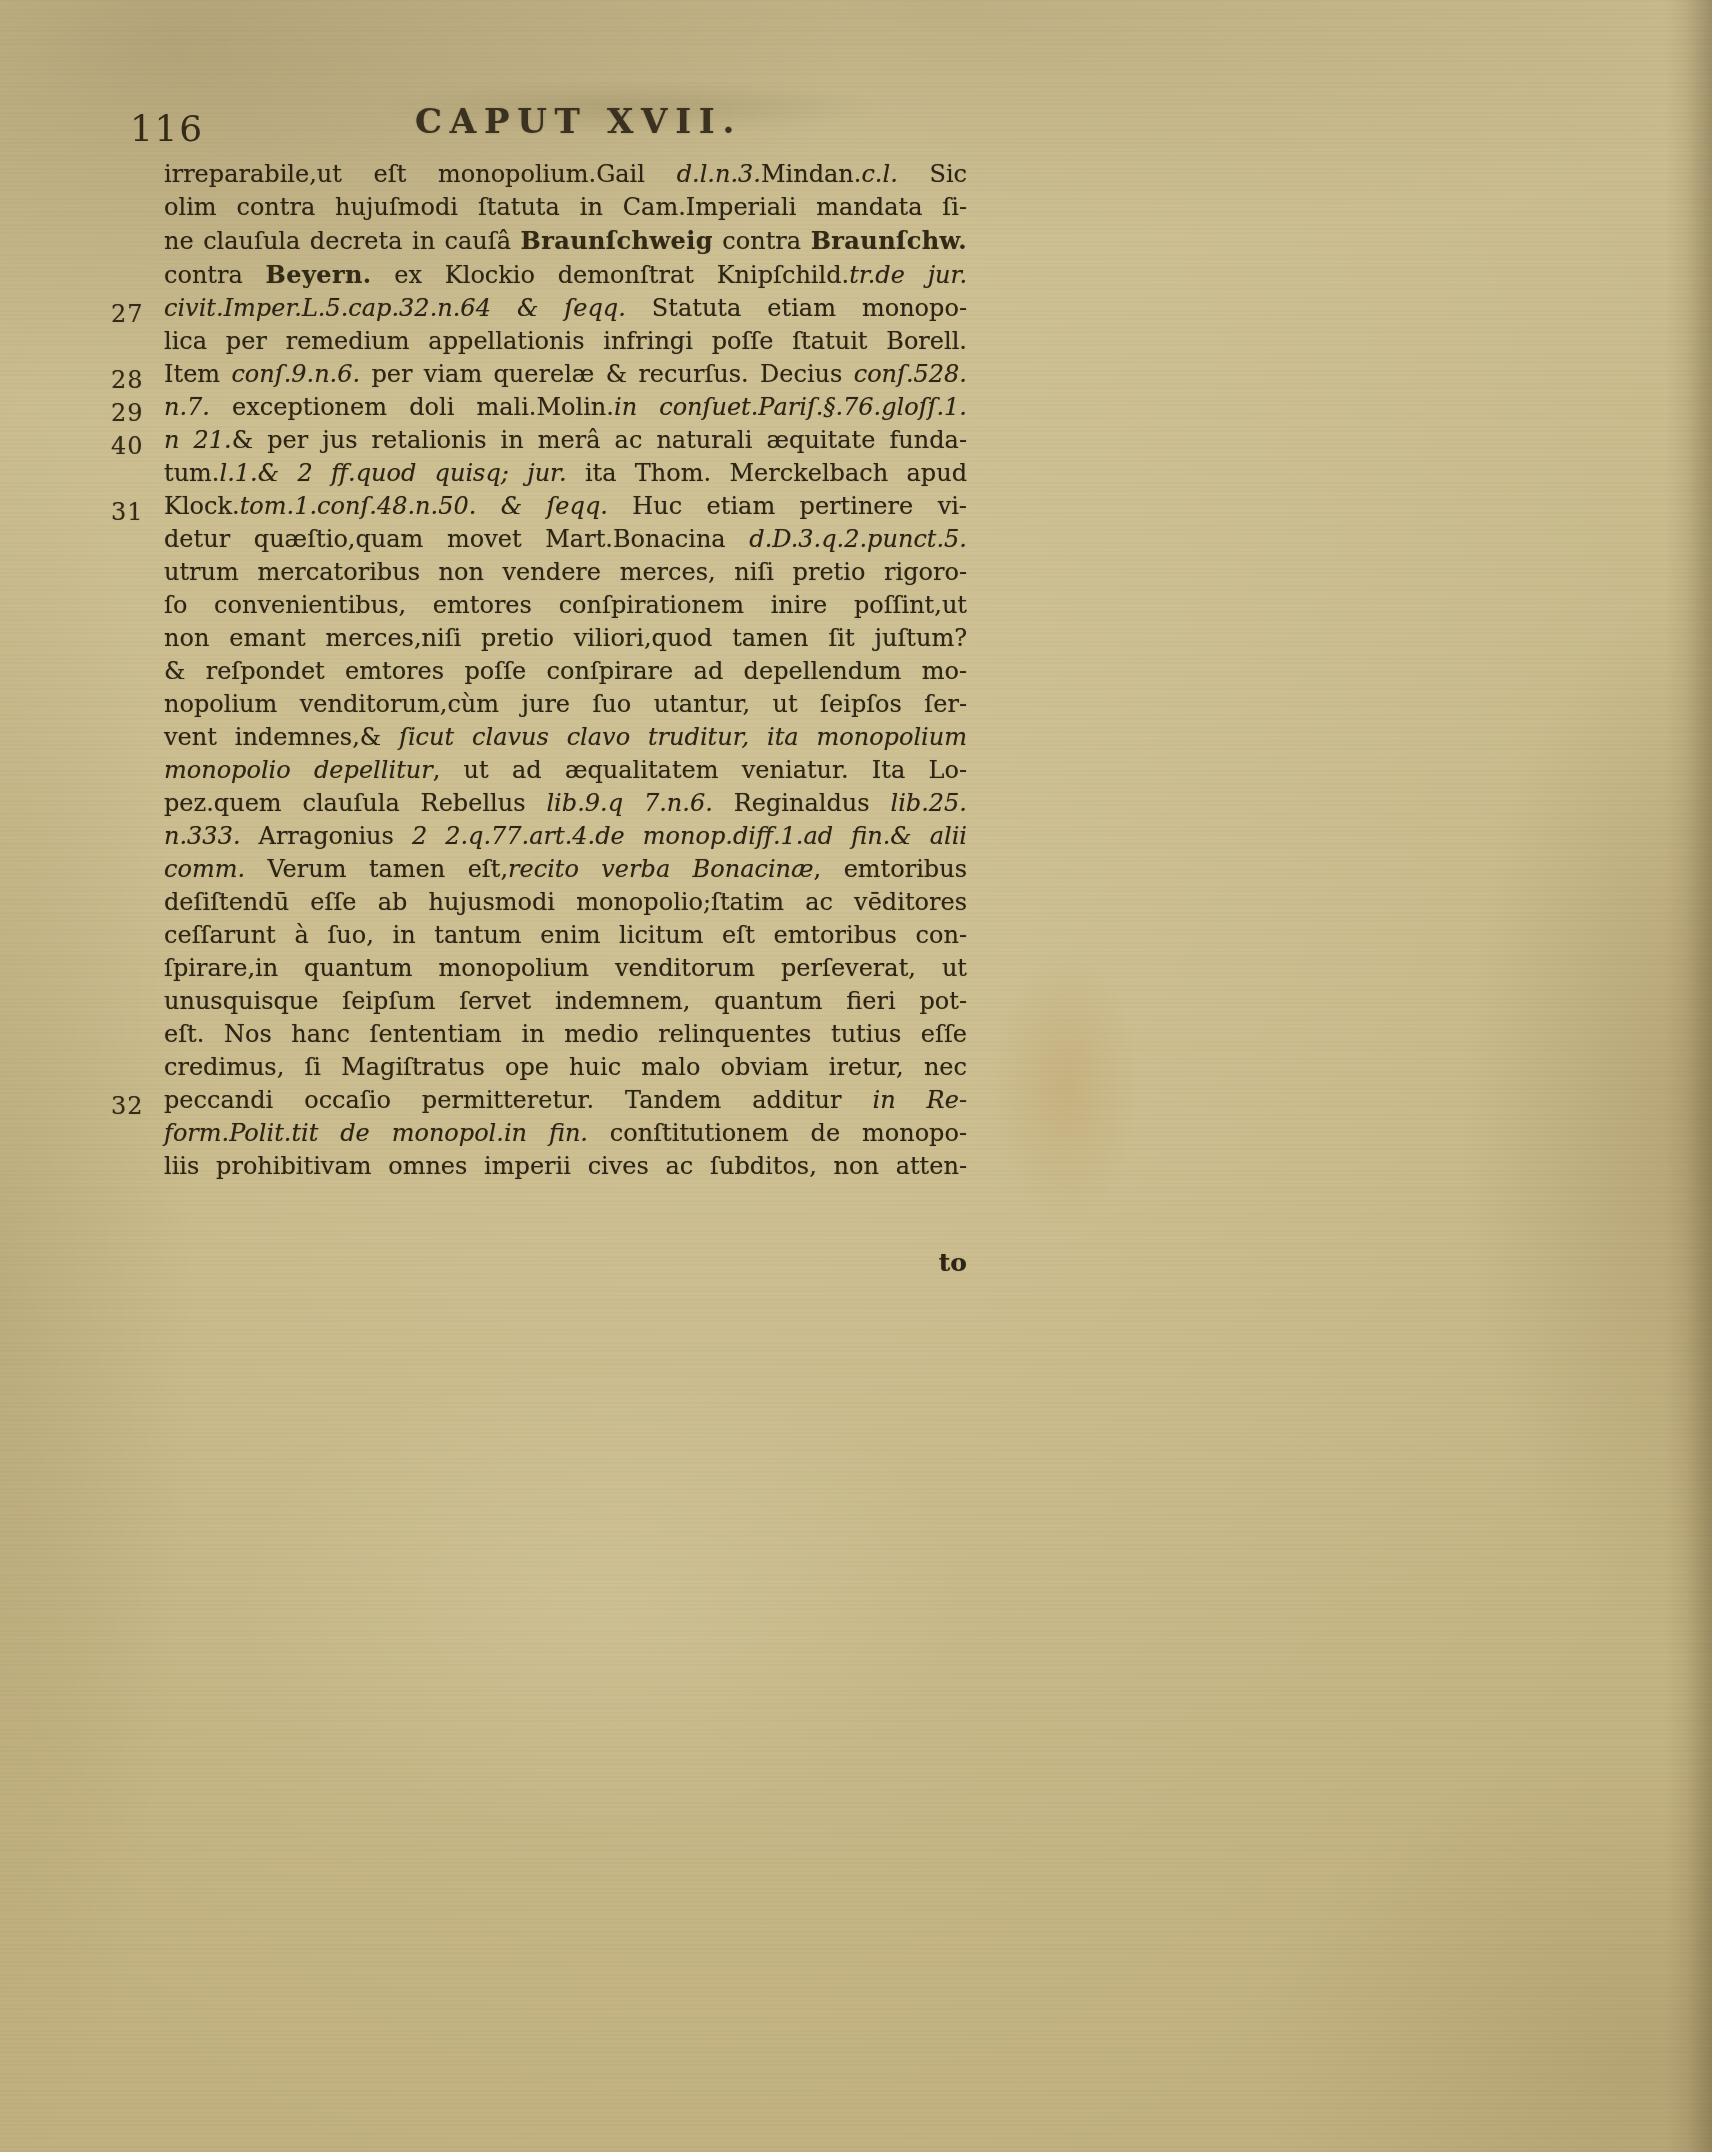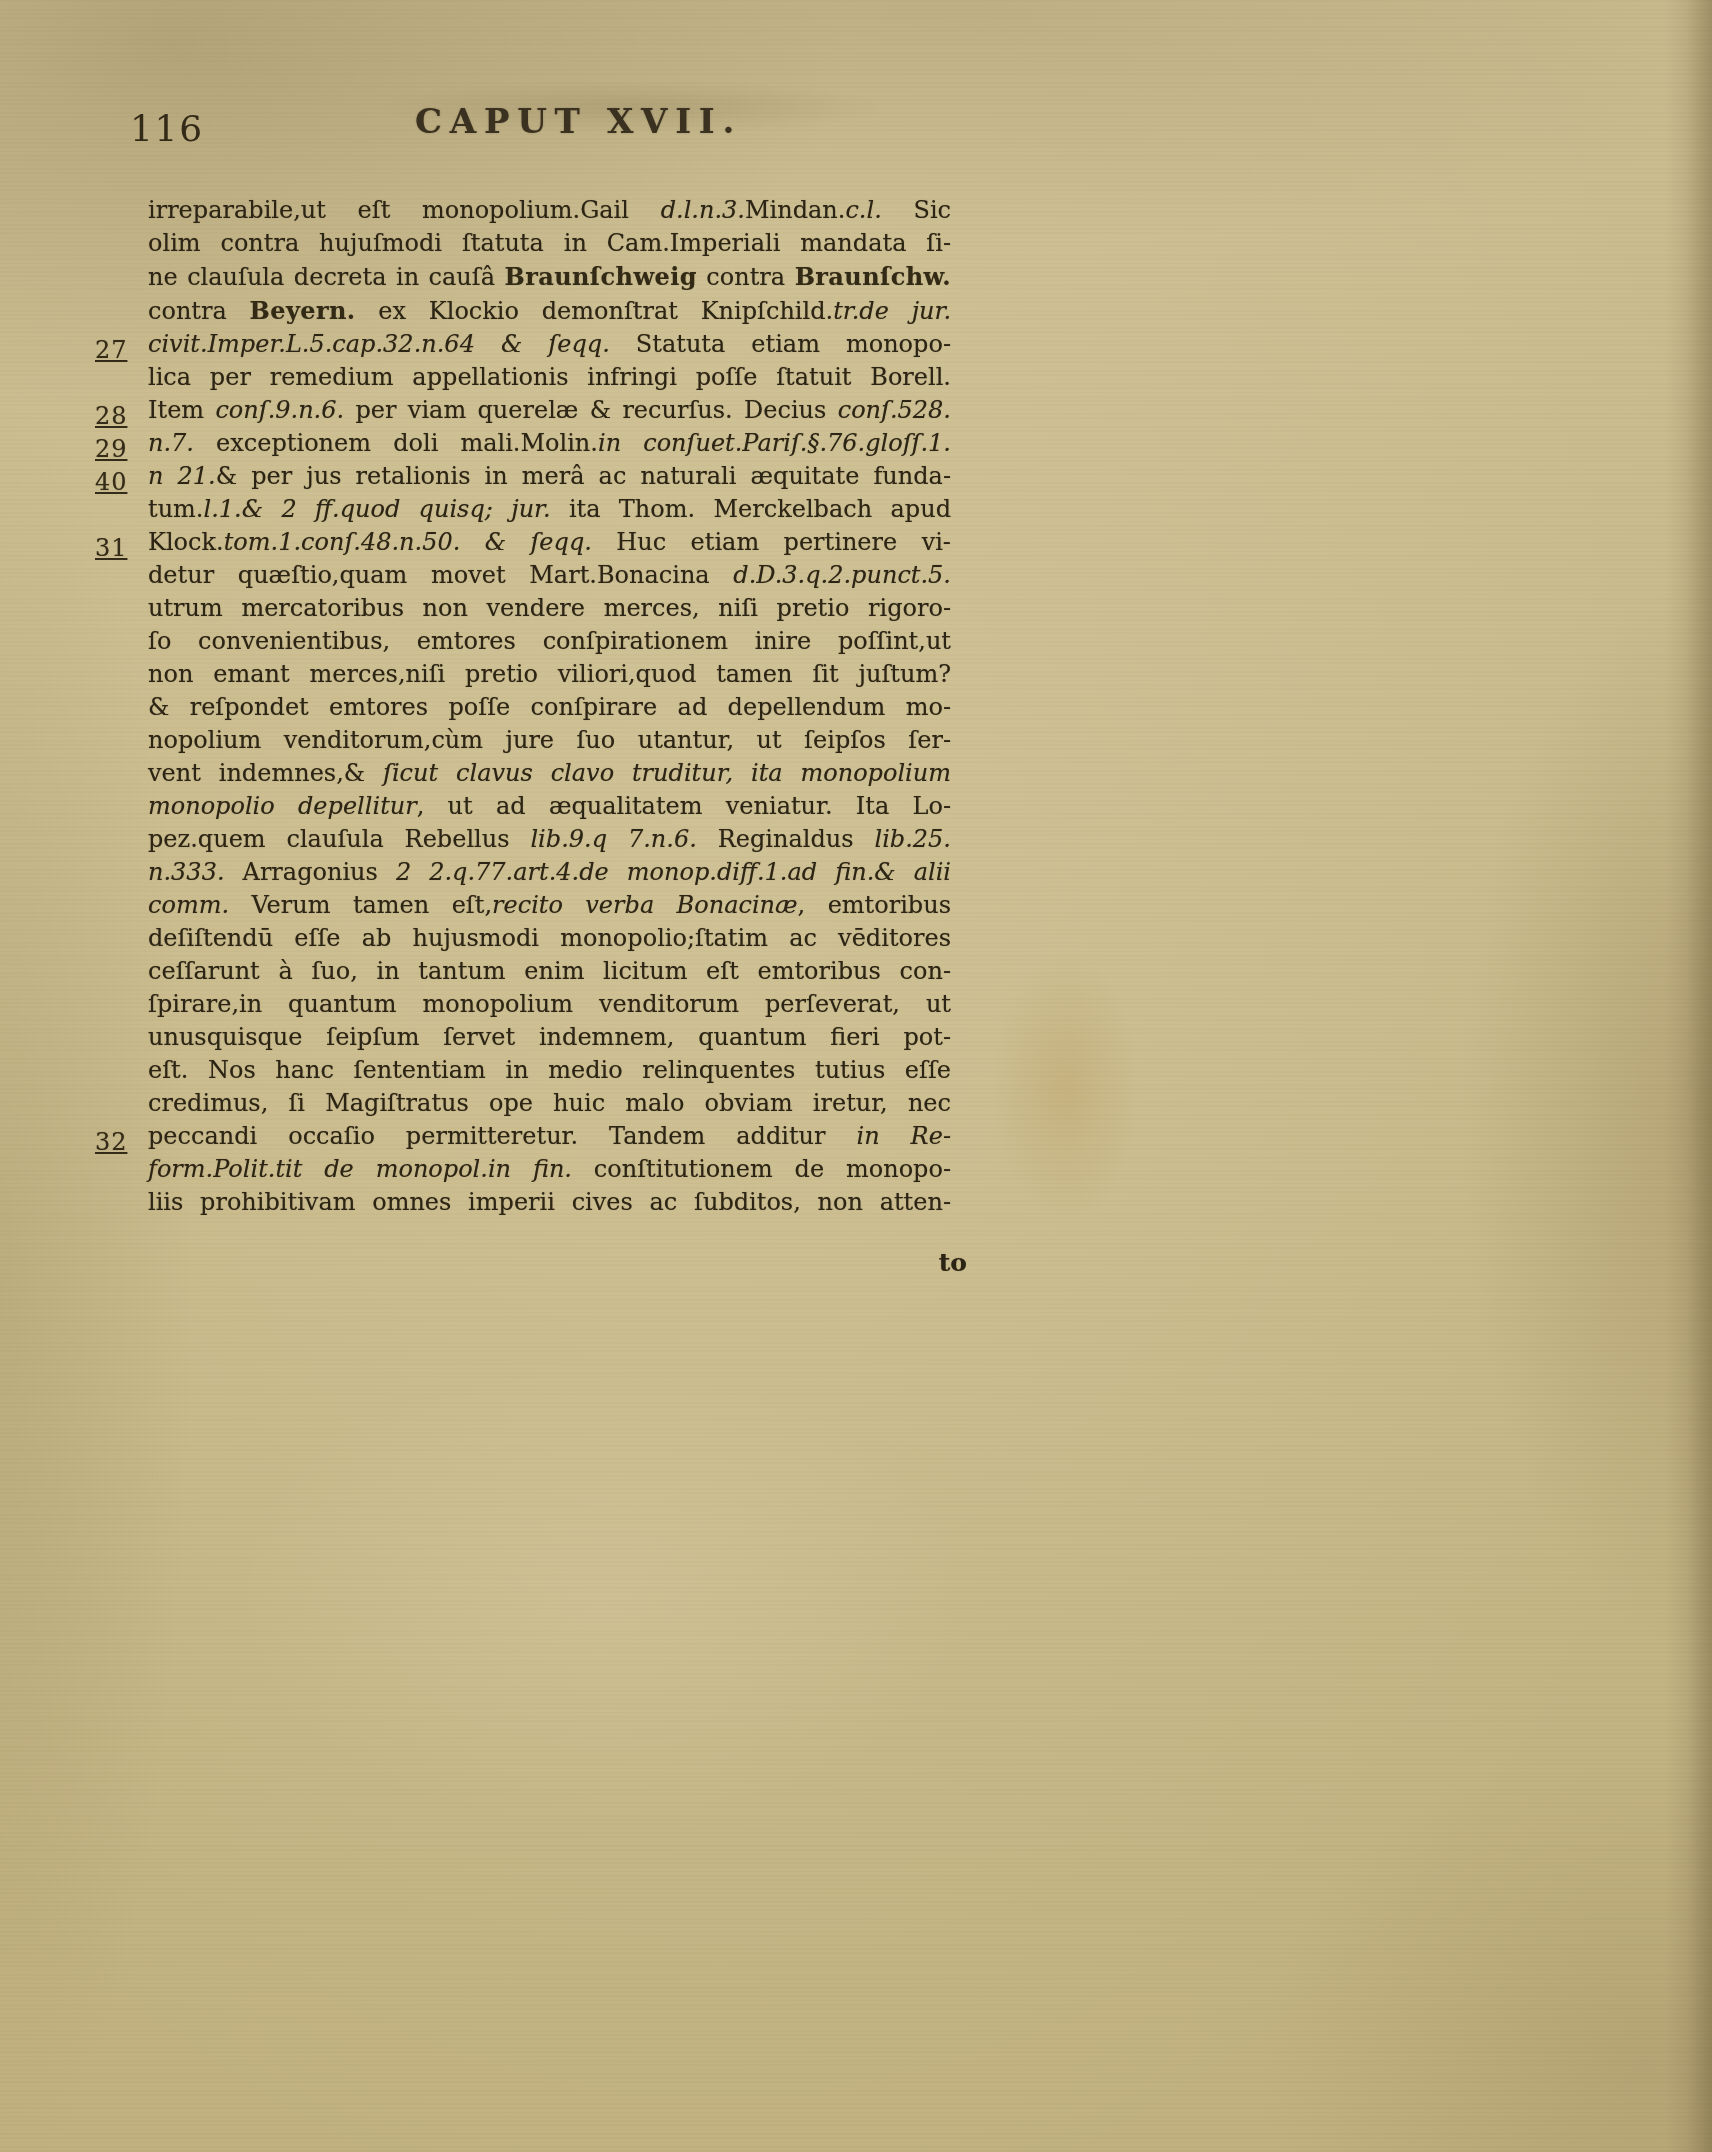--- a/index.html
+++ b/index.html
@@ -60,42 +60,40 @@
     width: 711px;
     text-align: center;
     font-size: 34px;
     letter-spacing: 7.7px;
     font-weight: 600;
     color: #3a3120;
     text-shadow: 0 0 1.7px rgba(64,52,28,0.35);
   }
   .text-block {
     position: absolute;
-    left: 148px; top: 158px;
+    left: 164px; top: 158px;
     width: 803px;
     font-size: 24px;
     line-height: 33px;
     text-shadow: 0 0 0.9px rgba(58,46,24,0.45);
-    margin-top: 36px;
   }
   .line {
     position: relative;
     text-align: justify;
     text-align-last: justify;
     white-space: normal;
   }
   .margin-num {
     position: absolute;
     left: -53px;
     top: 6px;
     font-size: 24px;
     letter-spacing: 0.9px;
     color: #342b18;
     text-align-last: auto;
-    text-decoration: underline;
   }
   .seg-r { font-style: normal; }
   .seg-i { font-style: italic; }
   .seg-f {
     font-weight: bold;
     letter-spacing: 0.4px;
     color: #332a16;
   }
   .catchword {
     position: absolute;

